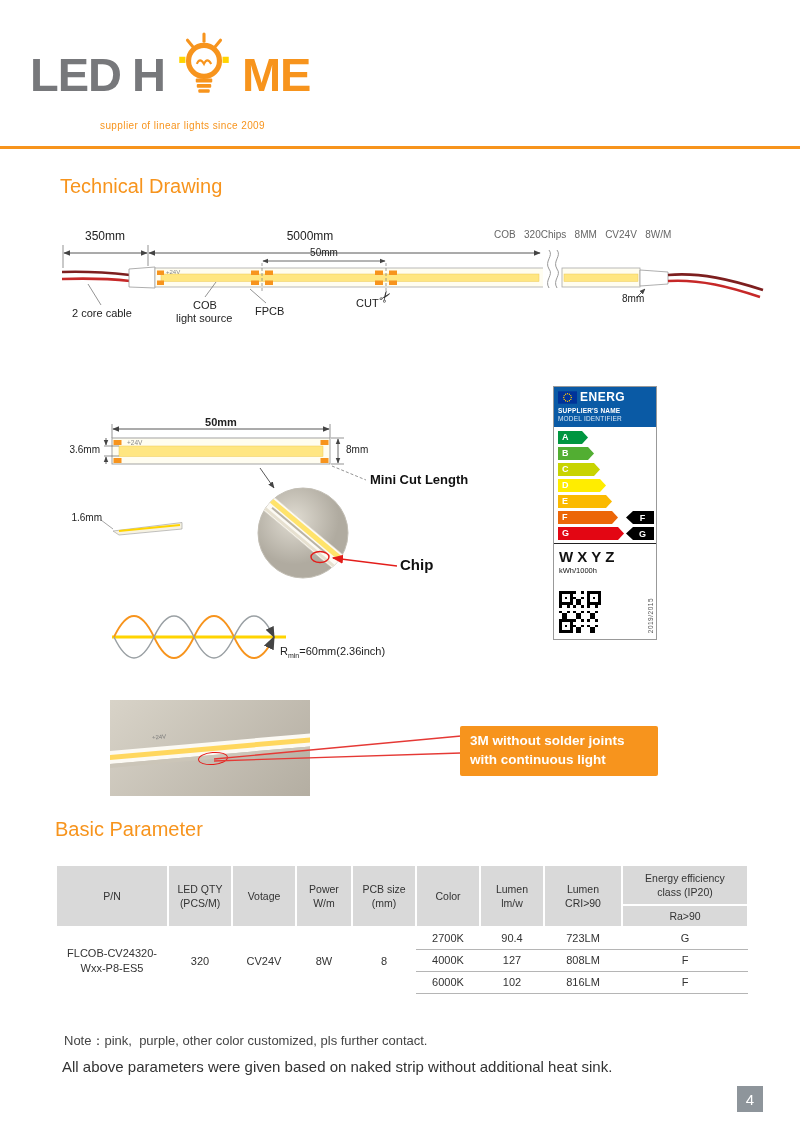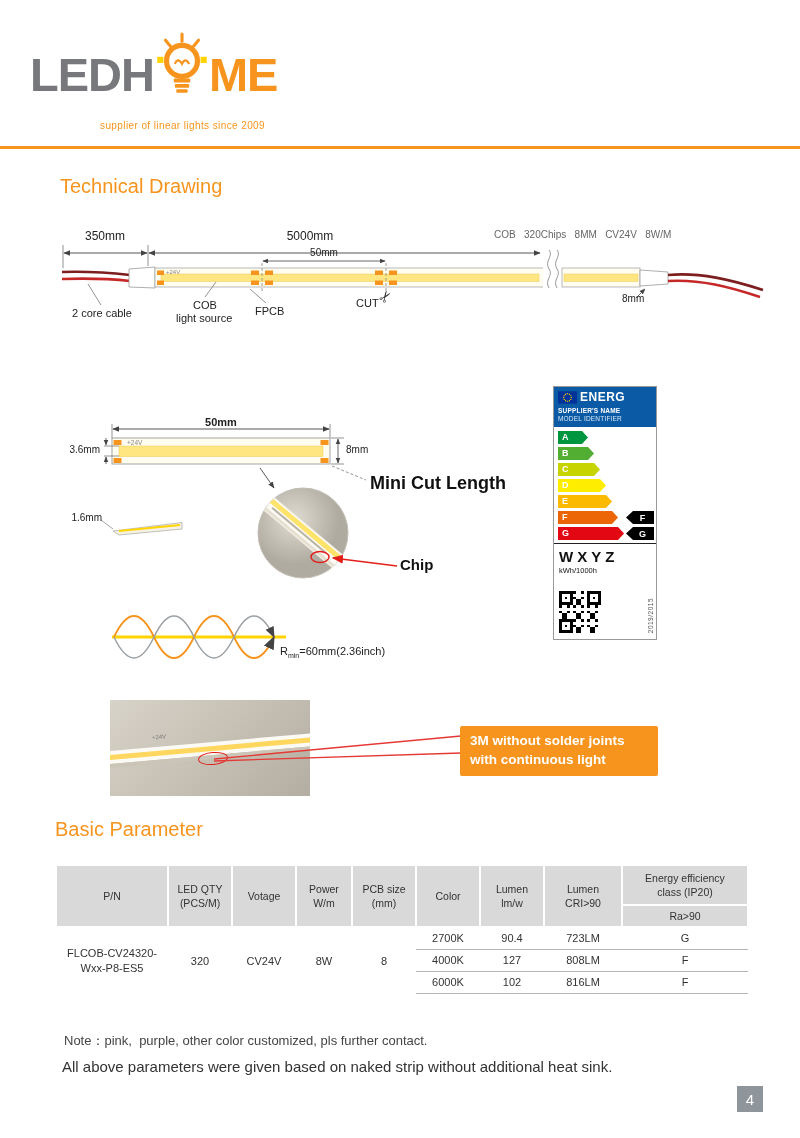--- a/index.html
+++ b/index.html
@@ -1,23 +1,23 @@
 <!DOCTYPE html>
 <html><head>
 <meta charset="utf-8">
 <style>
 *{margin:0;padding:0;box-sizing:border-box}
 body{background:#fff}
 #page{position:relative;width:800px;height:1138px;background:#fff;font-family:"Liberation Sans","DejaVu Sans",sans-serif;overflow:hidden;color:#222}
 .abs{position:absolute}
 .lbl{position:absolute;font-size:11px;color:#222;line-height:1.15;white-space:nowrap}
 .dim{font-size:12px;font-weight:normal;color:#222}
-.bold13{font-size:18px;font-weight:bold;color:#111}
+.bold13{font-size:13px;font-weight:bold;color:#111}
 .chipl{font-size:15px;font-weight:bold;color:#111}
-.logo{position:absolute;left:30px;top:32px;display:flex;align-items:flex-end;gap:0}
+.logo{position:absolute;left:30px;top:32px;display:flex;align-items:flex-end;gap:11px}
 .logo span{font-size:47px;font-weight:bold;letter-spacing:-1px;line-height:.9}
 .logo-gray{color:#77787b}
 .logo-orange{color:#f7941d}
 .bulb{width:52px;height:66px;margin:0 1px -2px 2px}
 .tagline{position:absolute;left:100px;top:120px;font-size:10px;color:#f7941d;letter-spacing:.4px}
 .rule{position:absolute;left:0;top:146px;width:800px;height:3px;background:#f7941d}
 .sec-title{position:absolute;font-size:20px;color:#f7941d}
 .scissors{font-size:15px;transform:rotate(-55deg);color:#333}
 
 .energy{position:absolute;left:553px;top:386px;width:104px;height:254px;border:1px solid #999;background:#fff}

